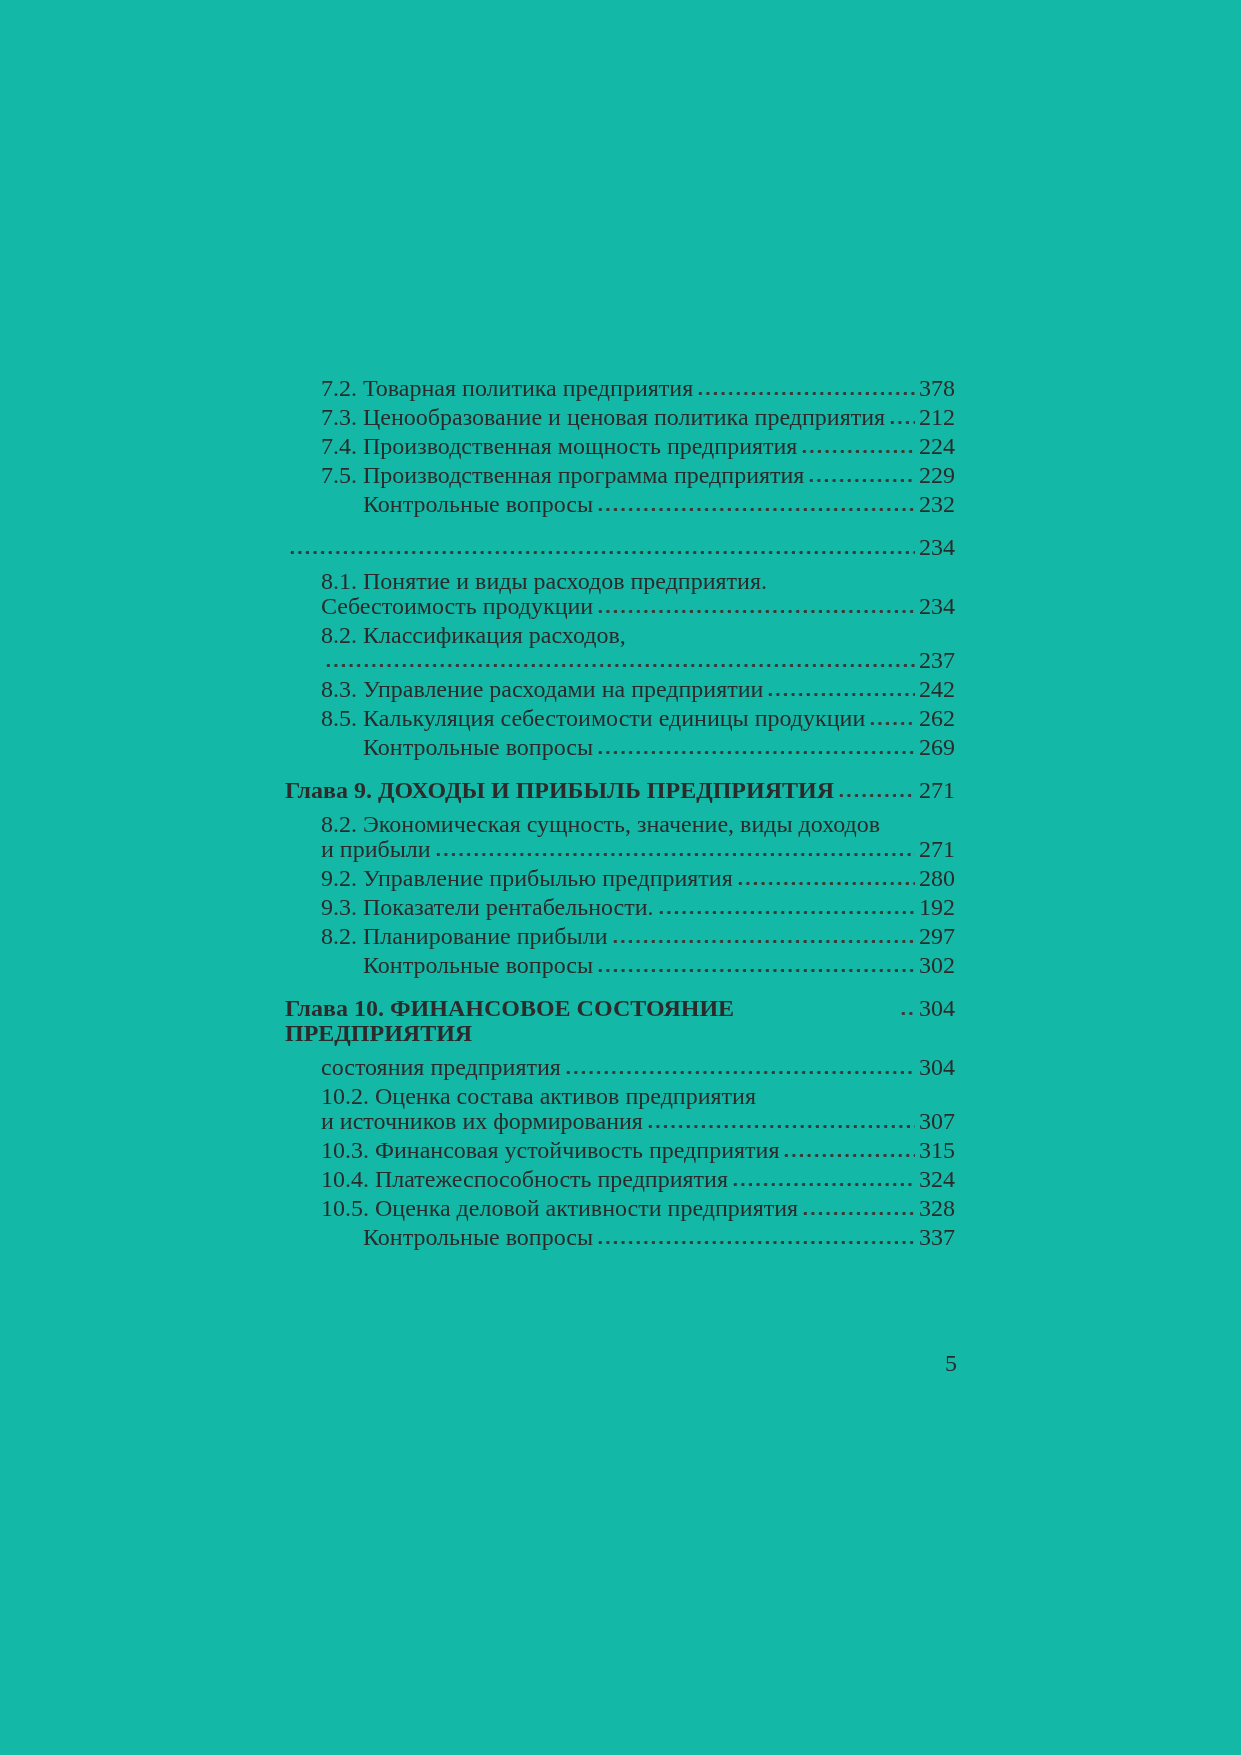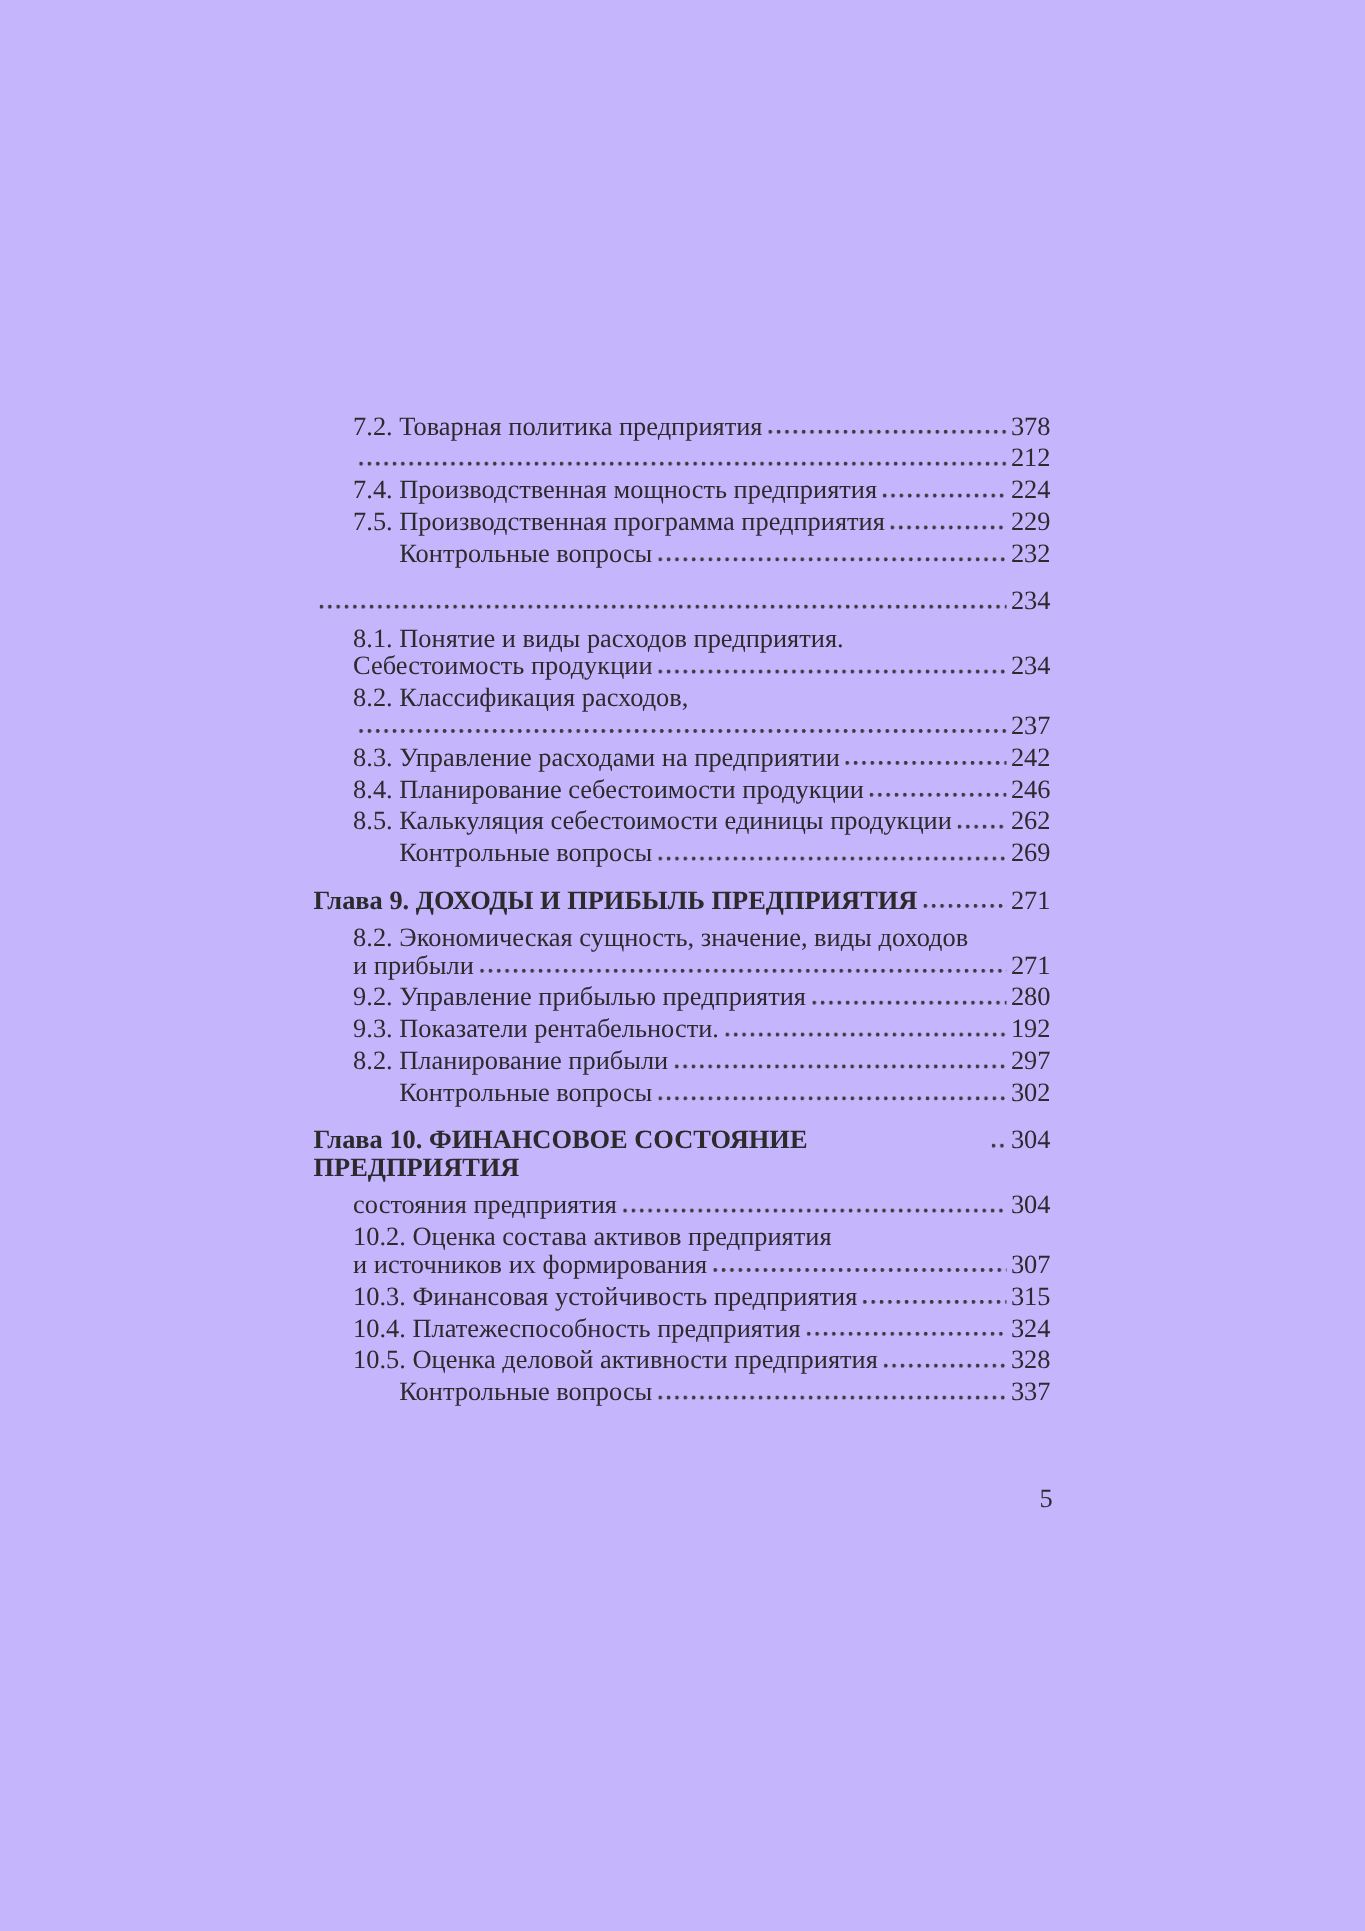--- a/index.html
+++ b/index.html
@@ -4,21 +4,21 @@
 <style>
   html, body {
     margin: 0;
     padding: 0;
     background: #ffffff;
   }
   .page {
     position: relative;
     width: 1241px;
     height: 1755px;
-    background: #c4b5fd;
+    background: #14b8a6;
     font-family: "Liberation Serif", "DejaVu Serif", serif;
     color: #2b2b2b;
     overflow: hidden;
   }
   .toc {
     position: absolute;
     left: 285px;
     top: 376px;
     width: 670px;
     font-size: 24px;
@@ -71,20 +71,21 @@
   <div class="toc">
       <div class="entry item">
         <div class="line last">
           <span class="label">7.2. Товарная политика предприятия</span>
           <span class="dots"></span>
           <span class="pg">378</span>
         </div>
       </div>
       <div class="entry item">
         <div class="line last">
+          <span class="label">7.3. Ценообразование и ценовая политика предприятия</span>
           <span class="dots"></span>
           <span class="pg">212</span>
         </div>
       </div>
       <div class="entry item">
         <div class="line last">
           <span class="label">7.4. Производственная мощность предприятия</span>
           <span class="dots"></span>
           <span class="pg">224</span>
         </div>
@@ -122,27 +123,20 @@
         <div class="line last">
           <span class="dots"></span>
           <span class="pg">237</span>
         </div>
       </div>
       <div class="entry item">
         <div class="line last">
           <span class="label">8.3. Управление расходами на предприятии</span>
           <span class="dots"></span>
           <span class="pg">242</span>
-        </div>
-      </div>
-      <div class="entry item">
-        <div class="line last">
-          <span class="label">8.4. Планирование себестоимости продукции</span>
-          <span class="dots"></span>
-          <span class="pg">246</span>
         </div>
       </div>
       <div class="entry item">
         <div class="line last">
           <span class="label">8.5. Калькуляция себестоимости единицы продукции</span>
           <span class="dots"></span>
           <span class="pg">262</span>
         </div>
       </div>
       <div class="entry questions">

